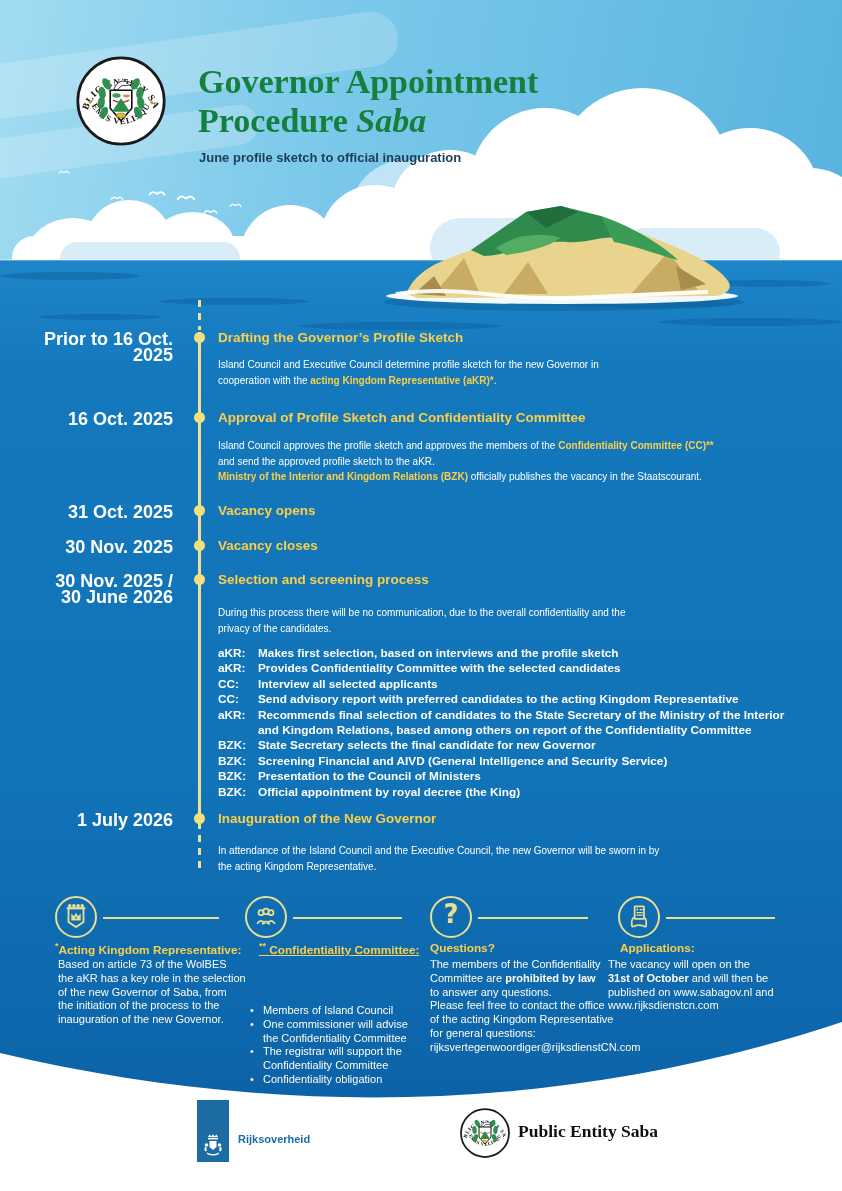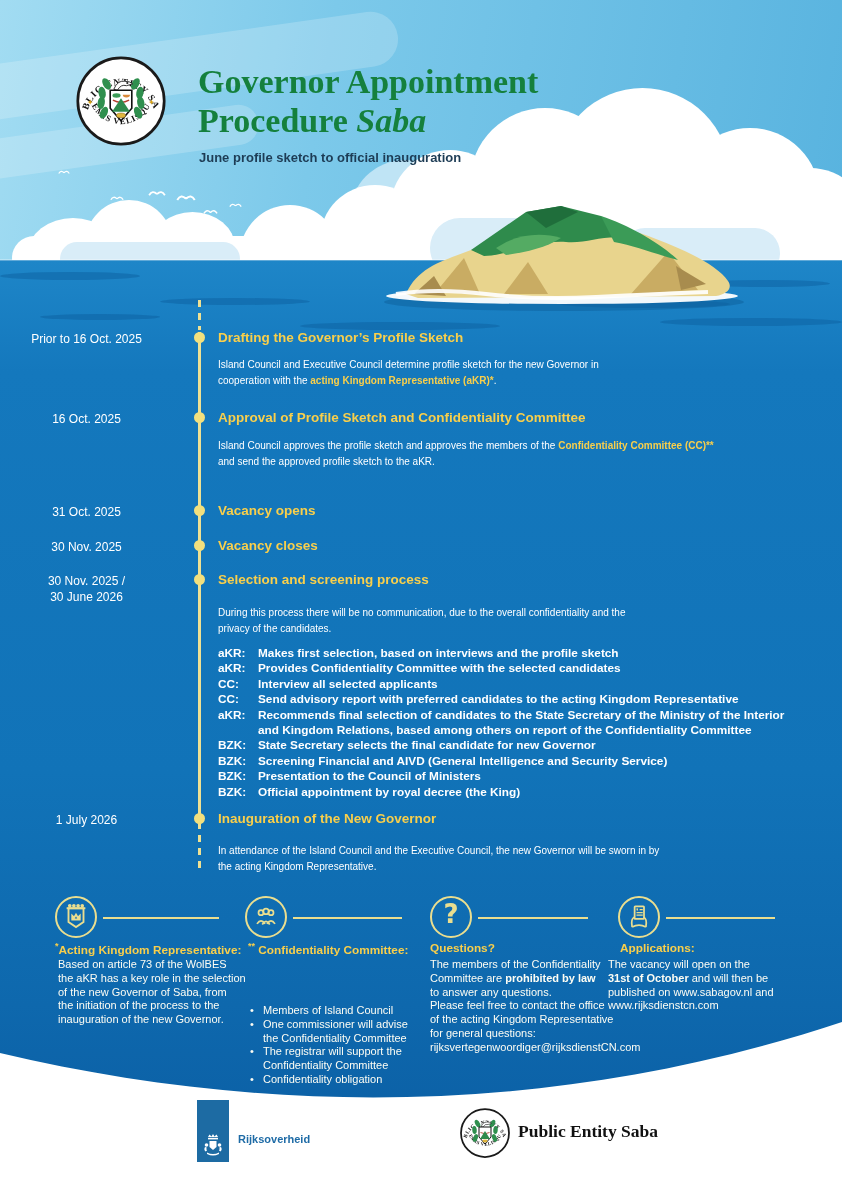--- a/index.html
+++ b/index.html
@@ -27,22 +27,22 @@
   .title{position:absolute;left:198px;top:62px;color:#15803d;
          font-family:"Liberation Serif", serif;font-weight:bold;font-size:34px;line-height:39px;}
   .title .it{font-style:italic;}
   .subtitle{position:absolute;left:199px;top:150px;color:#1d3c55;font-weight:bold;font-size:13px;}
 
   
   .tl-line-solid{position:absolute;left:198px;top:332px;width:3px;height:486px;background:#efe193;}
   .tl-line-dash{position:absolute;left:198px;width:3px;
      background:repeating-linear-gradient(180deg,#efe193 0 7px,transparent 7px 13px);}
   .node{position:absolute;left:194px;width:11px;height:11px;border-radius:50%;background:#f2e07e;}
-  .tl-date{position:absolute;left:0;width:173px;text-align:center;color:#fff;
-           font-weight:normal;font-size:12px;line-height:16px;}
+  .tl-date{position:absolute;left:0;width:173px;text-align:right;color:#fff;
+           font-weight:bold;font-size:18px;line-height:16px;}
   .tl-head{position:absolute;left:218px;color:#f9cf4b;font-weight:bold;font-size:13.5px;}
   .tl-body{position:absolute;left:218px;color:#fff;font-size:10px;line-height:15.6px;}
   .tl-body .line{white-space:nowrap;}
   .hl{color:#f9cf4b;font-weight:bold;}
   .b{font-weight:bold;}
   .steps{position:absolute;left:218px;top:646px;color:#fff;font-size:11.8px;line-height:15.4px;}
   .step{display:flex;font-weight:bold;}
   .step-label{width:40px;flex:0 0 40px;}
   .step-text{width:528px;}
 
@@ -213,20 +213,21 @@
   <div class="tl-body" style="top:357px;">
       <div class="line"><span>Island Council and Executive Council determine profile sketch for the new Governor in</span></div>
       <div class="line"><span>cooperation with the </span><span class="hl">acting Kingdom Representative (aKR)*</span><span>.</span></div>
     </div>
 
   <div class="tl-date" style="top:411px;">16 Oct. 2025</div>
   <div class="tl-head" style="top:410px;">Approval of Profile Sketch and Confidentiality Committee</div>
   <div class="tl-body" style="top:438px;">
       <div class="line"><span>Island Council approves the profile sketch and approves the members of the </span><span class="hl">Confidentiality Committee (CC)**</span></div>
       <div class="line"><span>and send the approved profile sketch to the aKR.</span></div>
+      <div class="line"><span class="hl">Ministry of the Interior and Kingdom Relations (BZK)</span><span> officially publishes the vacancy in the Staatscourant.</span></div>
     </div>
 
   <div class="tl-date" style="top:504px;">31 Oct. 2025</div>
   <div class="tl-head" style="top:503px;">Vacancy opens</div>
 
   <div class="tl-date" style="top:539px;">30 Nov. 2025</div>
   <div class="tl-head" style="top:538px;">Vacancy closes</div>
 
   <div class="tl-date" style="top:573px;">
     <div>30 Nov. 2025 /</div>
@@ -309,21 +310,21 @@
     <svg width="30" height="30" viewBox="0 0 24 24" fill="none" stroke="#eade8f" stroke-width="1.4">
       <circle cx="8" cy="8.5" r="2"></circle>
         <circle cx="12" cy="7.5" r="2.2"></circle>
         <circle cx="16" cy="8.5" r="2"></circle>
       <path d="M4.8,17.5 Q8,12.8 11.2,17.5"></path>
       <path d="M9,18 Q12,13 15,18"></path>
       <path d="M12.8,17.5 Q16,12.8 19.2,17.5"></path>
     </svg>
   </div>
   <div class="conn" style="left:293px;width:109px;"></div>
-  <div class="info-head" style="left:248px;"><sup>**</sup><span> </span><span>Confidentiality Committee:</span></div>
+  <div class="info-head" style="left:259px;text-decoration:underline;"><sup>**</sup><span> </span><span>Confidentiality Committee:</span></div>
   <div class="bullets" style="left:250px;margin-top:46px;">
     <div class="bullet">
         <span>Members of Island Council</span>
       </div>
     <div class="bullet">
         <span>One commissioner will advise the Confidentiality Committee</span>
       </div>
     <div class="bullet">
         <span>The registrar will support the Confidentiality Committee</span>
       </div>

